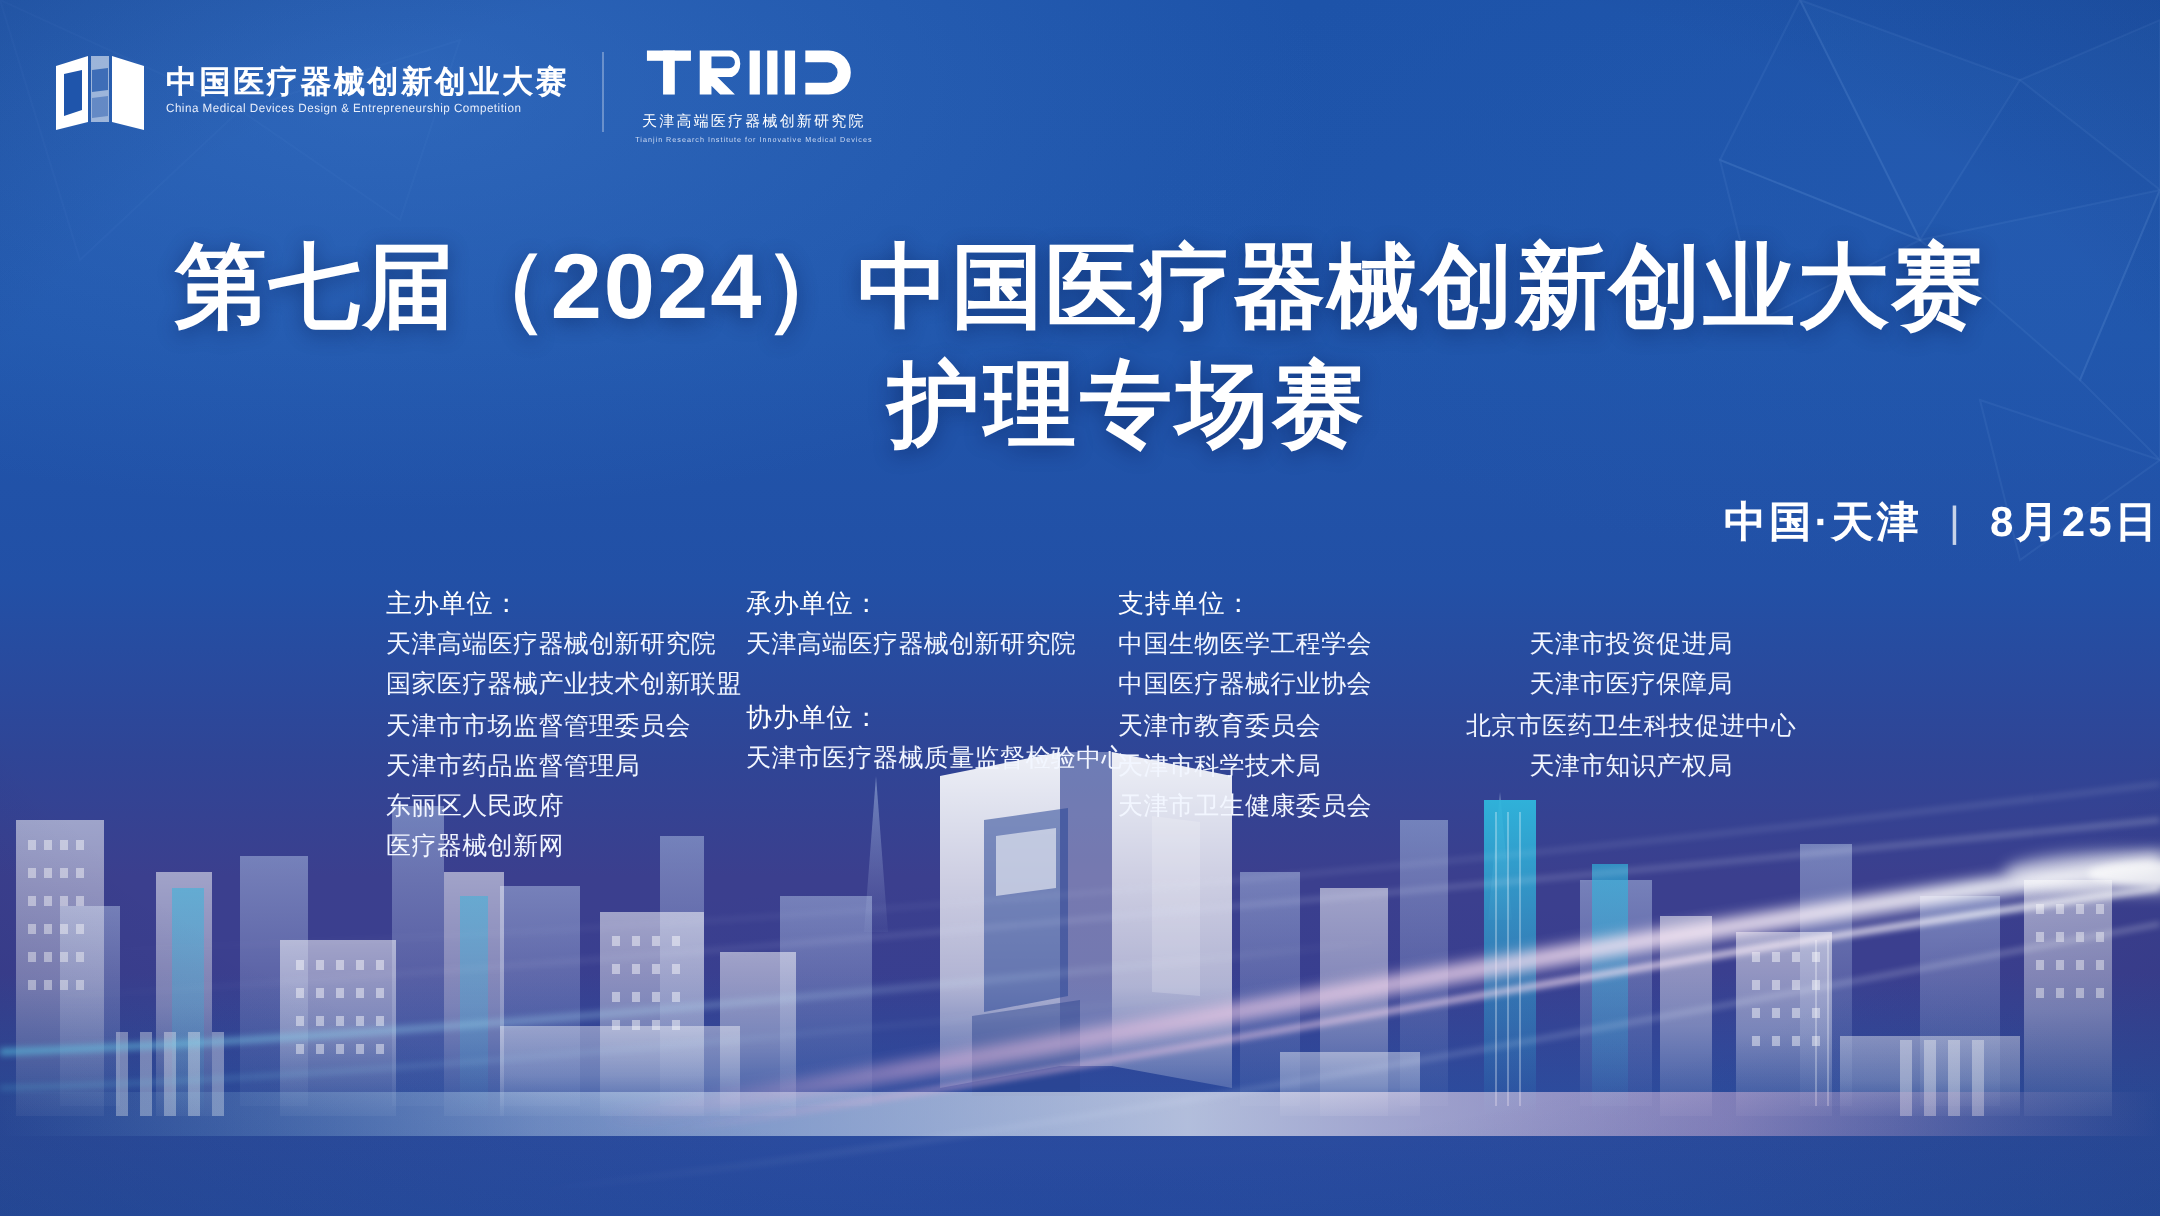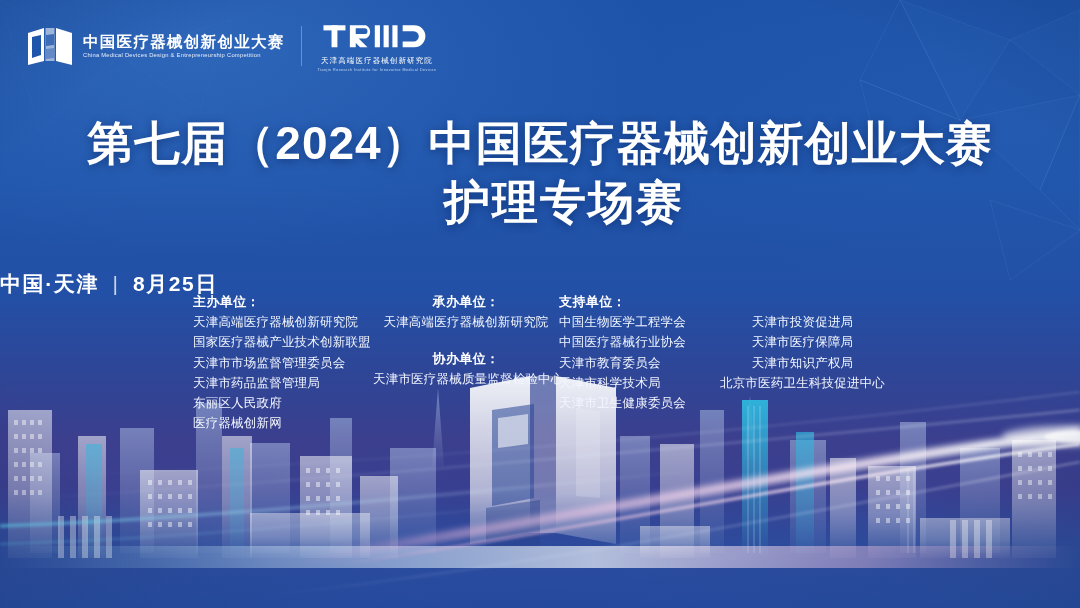--- a/index.html
+++ b/index.html
@@ -92,45 +92,45 @@
     letter-spacing:1px; line-height:1.28;
     text-shadow:0 2px 10px rgba(0,20,70,.45);
   }
   .title-line2{
     font-size:46px; font-weight:bold; color:#ffffff;
     letter-spacing:2px; line-height:1.28;
     text-shadow:0 2px 10px rgba(0,20,70,.45);
     padding-left:48px;
   }
   .subtitle{
-    position:absolute; top:270px; left:0; right:0;
-    text-align:left; z-index:6;
+    position:absolute; top:247px; left:0; right:0;
+    text-align:right; z-index:6;
     font-size:21px; font-weight:bold; color:#ffffff;
     letter-spacing:1.6px;
   }
   .subtitle .sep{
     display:inline-block; margin:0 6px;
     color:rgba(255,255,255,.75); font-weight:normal;
   }
 
   
   .orgs{
     position:absolute; top:291px; left:193px;
     display:flex; z-index:6;
     color:#ffffff;
   }
   .org-col{ display:flex; flex-direction:column; }
   .col-a{ width:180px; }
-  .col-b{ width:186px;text-align:center; }
-  .col-c{ display:flex; gap:11px; }
+  .col-b{ width:186px; }
+  .col-c{ display:flex; gap:24px; }
   .col-c1{ width:130px; }
   .col-c2{ width:205px;text-align:center; }
 
   .org-head{
-    font-size:13px; font-weight:bold; color:#ffffff;
+    font-size:13px; font-weight:normal; color:#ffffff;
     letter-spacing:.4px; line-height:1.62; white-space:nowrap;
   }
   .org-item{
     font-size:12.5px; color:#f2f6ff; font-weight:500;
     letter-spacing:.2px; line-height:1.62; white-space:nowrap;
   }
   .org-gap{ height:16px; }
   .org-spacer-head{ visibility:hidden; }
 </style>
 </head>
@@ -495,20 +495,20 @@
         <div class="org-item">中国生物医学工程学会</div>
         <div class="org-item">中国医疗器械行业协会</div>
         <div class="org-item">天津市教育委员会</div>
         <div class="org-item">天津市科学技术局</div>
         <div class="org-item">天津市卫生健康委员会</div>
       </div>
       <div class="org-col col-c2">
         <div class="org-head org-spacer-head">&nbsp;</div>
         <div class="org-item">天津市投资促进局</div>
         <div class="org-item">天津市医疗保障局</div>
+        <div class="org-item">北京市医药卫生科技促进中心</div>
         <div class="org-item">天津市知识产权局</div>
-        <div class="org-item">北京市医药卫生科技促进中心</div>
       </div>
     </div>
 
   </div>
 
 </div>
 
 </body></html>

